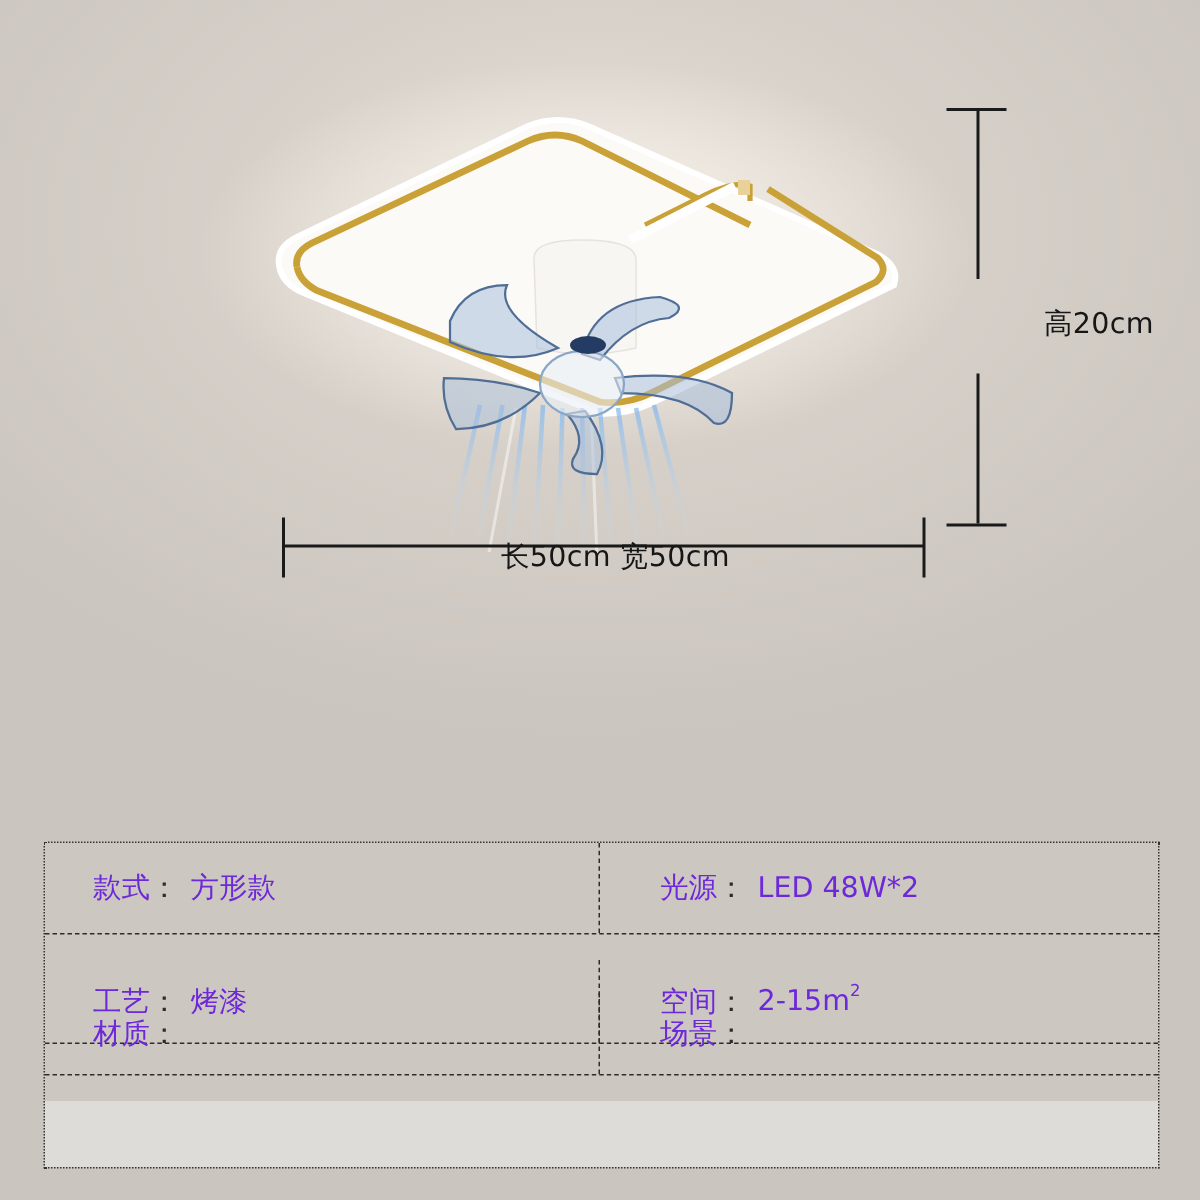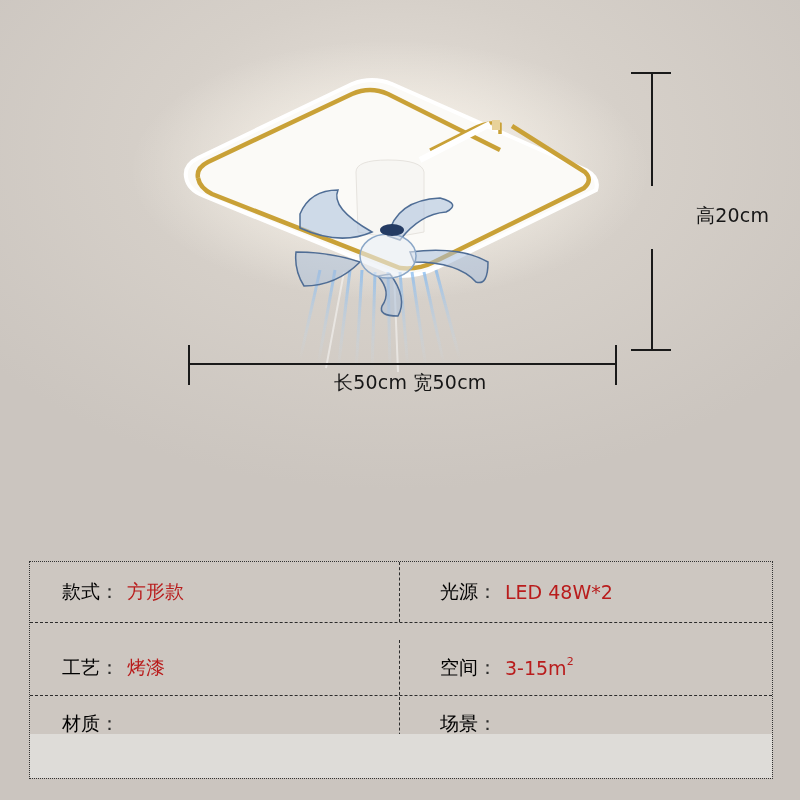--- a/index.html
+++ b/index.html
@@ -18,23 +18,23 @@
 
   .spec-table {
     position:absolute; left:29px; top:561px; width:744px; height:218px;
     border:1px dotted #333; box-sizing:border-box;
     background:#cdc7c1;
   }
   .row { position:absolute; left:0; width:100%; box-sizing:border-box; border-bottom:1px dashed #2c2c2c; display:flex; }
   .cell { position:relative; height:100%; display:flex; align-items:center; font-size:19px; }
   .cell.left { width:370px; border-right:1px dashed #2c2c2c; padding-left:32px; box-sizing:border-box; }
   .cell.right { flex:1; padding-left:40px; box-sizing:border-box; }
-  .label { color:#000000; }
+  .label { color:#6d28d9; }
   .colon { color:#2b2b2b; margin-right:8px; }
-  .value { color:#b91c1c; font-weight:500; }
+  .value { color:#6d28d9; font-weight:500; }
   .row.empty { background:#dedcd8; border-bottom:none; }
   sup { font-size:11px; position:relative; top:-2px; }
 </style>
 </head>
 <body>
 
 <div class="scene">
   <svg width="800" height="540" viewBox="0 0 800 540">
     <defs>
       <radialGradient id="glow" cx="50%" cy="50%" r="50%">
@@ -83,21 +83,21 @@
       <path d="M296 252 Q330 252 360 262 Q336 286 304 286 Q294 270 296 252 Z" fill="#a9bfdc" fill-opacity="0.5" stroke="#4f6d95" stroke-width="1.5"></path>
       <ellipse cx="388" cy="256" rx="28" ry="22" fill="#e9eef5" fill-opacity="0.6" stroke="#8aa6c7" stroke-width="1.5"></ellipse>
       <ellipse cx="392" cy="230" rx="12" ry="6" fill="#243b63"></ellipse>
     </g>
   </svg>
 
   
   <div class="dim-h-line"></div>
   <div class="dim-h-tick" style="left:188px"></div>
   <div class="dim-h-tick" style="left:615px"></div>
-  <div class="dim-text" style="left:334px; top:370px;">长50cm 宽50cm</div>
+  <div class="dim-text" style="left:334px; top:358px;">长50cm 宽50cm</div>
 
   
   <div class="dim-v-cap" style="top:72px"></div>
   <div class="dim-v-line" style="top:72px; height:114px"></div>
   <div class="dim-text" style="left:652px; top:203px;margin-left:44px;">高20cm</div>
   <div class="dim-v-line" style="top:249px; height:100px"></div>
   <div class="dim-v-cap" style="top:349px"></div>
 </div>
 
 <div class="spec-table">
@@ -115,24 +115,24 @@
   </div>
   <div class="row" style="top:78px; height:56px;">
     <div class="cell left">
       <span class="label">工艺</span>
         <span class="colon">：</span>
       <span class="value">烤漆</span>
     </div>
     <div class="cell right">
       <span class="label">空间</span>
         <span class="colon">：</span>
-      <span class="value"><span>3-15m</span><sup>2</sup></span>
+      <span class="value"><span>2-15m</span><sup>2</sup></span>
     </div>
   </div>
-  <div class="row" style="top:135px; height:55px;">
+  <div class="row" style="top:100px; height:55px;">
     <div class="cell left">
       <span class="label">材质</span>
         <span class="colon">：</span>
     </div>
     <div class="cell right">
       <span class="label">场景</span>
         <span class="colon">：</span>
     </div>
   </div>
   <div class="row empty" style="top:172px; height:44px;"></div>

